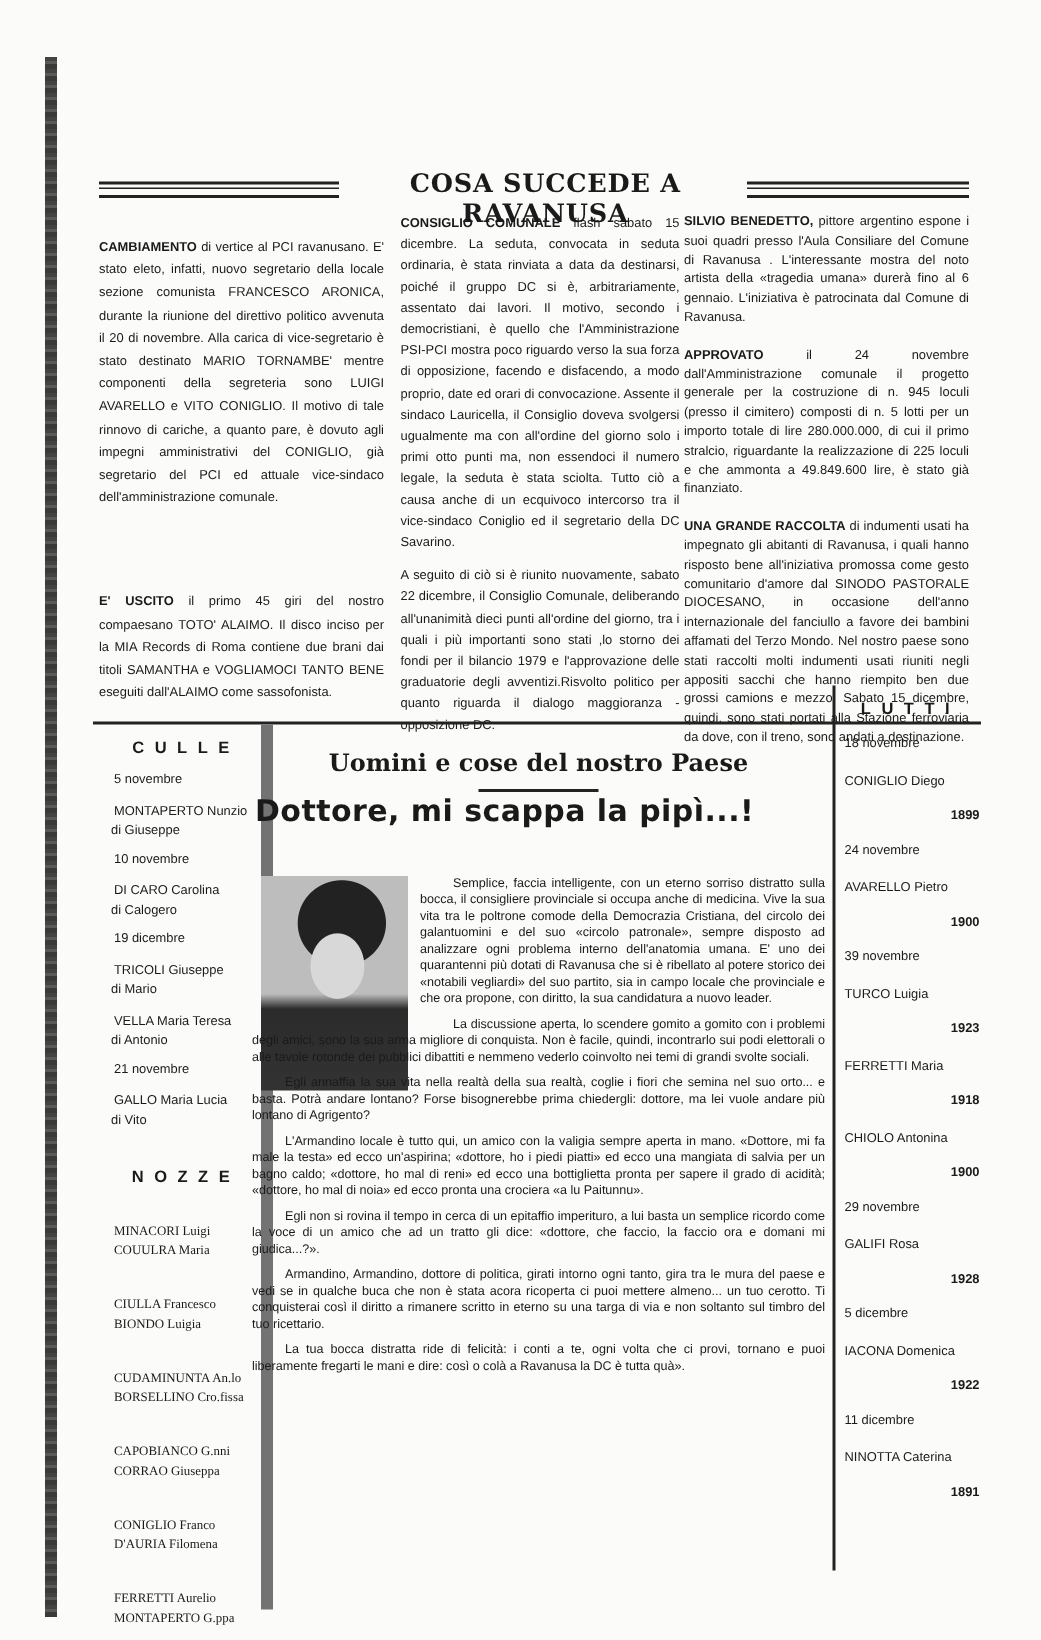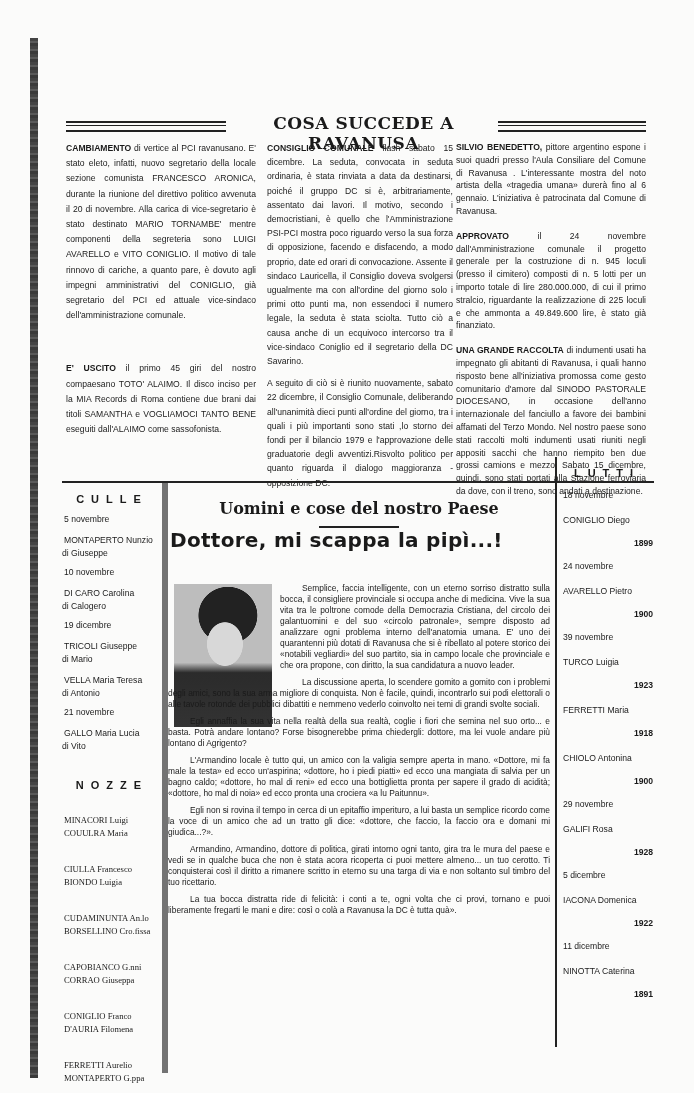--- a/index.html
+++ b/index.html
@@ -9,30 +9,30 @@
              background:repeating-linear-gradient(180deg,#444 0 3px,#5a5a5a 3px 5px,#3a3a3a 5px 8px); }
   .hdr { position:absolute; left:66px; top:113px; width:580px; height:24px; }
   .hdr .rule { position:absolute; top:8px; height:7px;
                border-top:2px solid #222; border-bottom:2px solid #222; }
   .hdr .rule::after { content:""; position:absolute; left:0; right:0; top:2px; border-top:1px solid #222; }
   .hdr .r1 { left:0; width:160px; }
   .hdr .r2 { left:432px; width:148px; }
   .hdr .title { position:absolute; left:170px; width:255px; top:0; text-align:center;
                 font-family:"DejaVu Serif", serif; font-weight:bold; font-size:17px; letter-spacing:0.5px; }
   .col { position:absolute; font-size:8.6px; line-height:15.2px; text-align:justify; }
-  .col p { margin:0 0 10px 0; }
+  .col p { margin:16px 0 10px 0; }
   .c1 { left:66px; top:141px; width:190px; }
   .c2 { left:267px; top:141px; width:186px; line-height:14.2px; }
   .c3 { left:456px; top:141px; width:190px; line-height:12.8px; }
   .c2 p { margin:0 0 8px 0; }
   .c3 p { margin:0 0 12px 0; }
   .c1 .gap { height:28px; }
   b.lead { font-weight:bold; }
   .hline { position:absolute; left:62px; top:481px; width:592px; border-top:2px solid #222; }
-  .sideL { position:absolute; left:62px; top:483px; width:100px; height:590px; border-right:6px solid #737373; }
+  .sideL { position:absolute; left:74px; top:483px; width:100px; height:590px; border-right:8px solid #737373; }
   .sideR { position:absolute; left:555px; top:457px; width:100px; height:590px; border-left:2px solid #222; }
   .sec-h { font-weight:bold; font-size:11px; letter-spacing:7px; text-align:center; margin:10px 0 8px 0; }
   .lst { font-size:8.6px; line-height:13px; }
   .culle .date { padding-left:2px; margin-top:6px; }
   .culle .name { padding-left:2px; margin-top:8px; }
   .culle .par  { padding-right:4px; }
   .nozze .pair { padding-left:2px; margin-top:23px;font-family:Liberation Serif, serif; }
   .lutti { padding-left:6px; }
   .lutti .date { margin-top:10px; }
   .lutti .name { margin-top:12px; }

